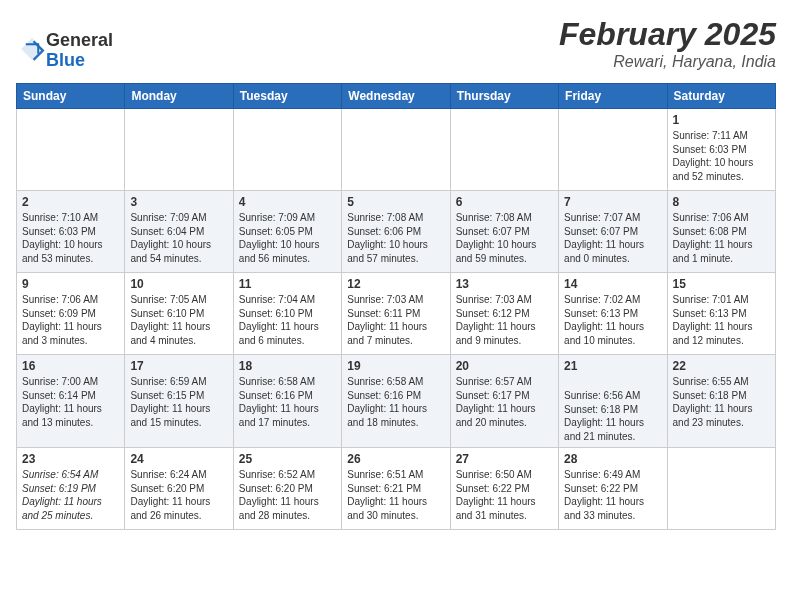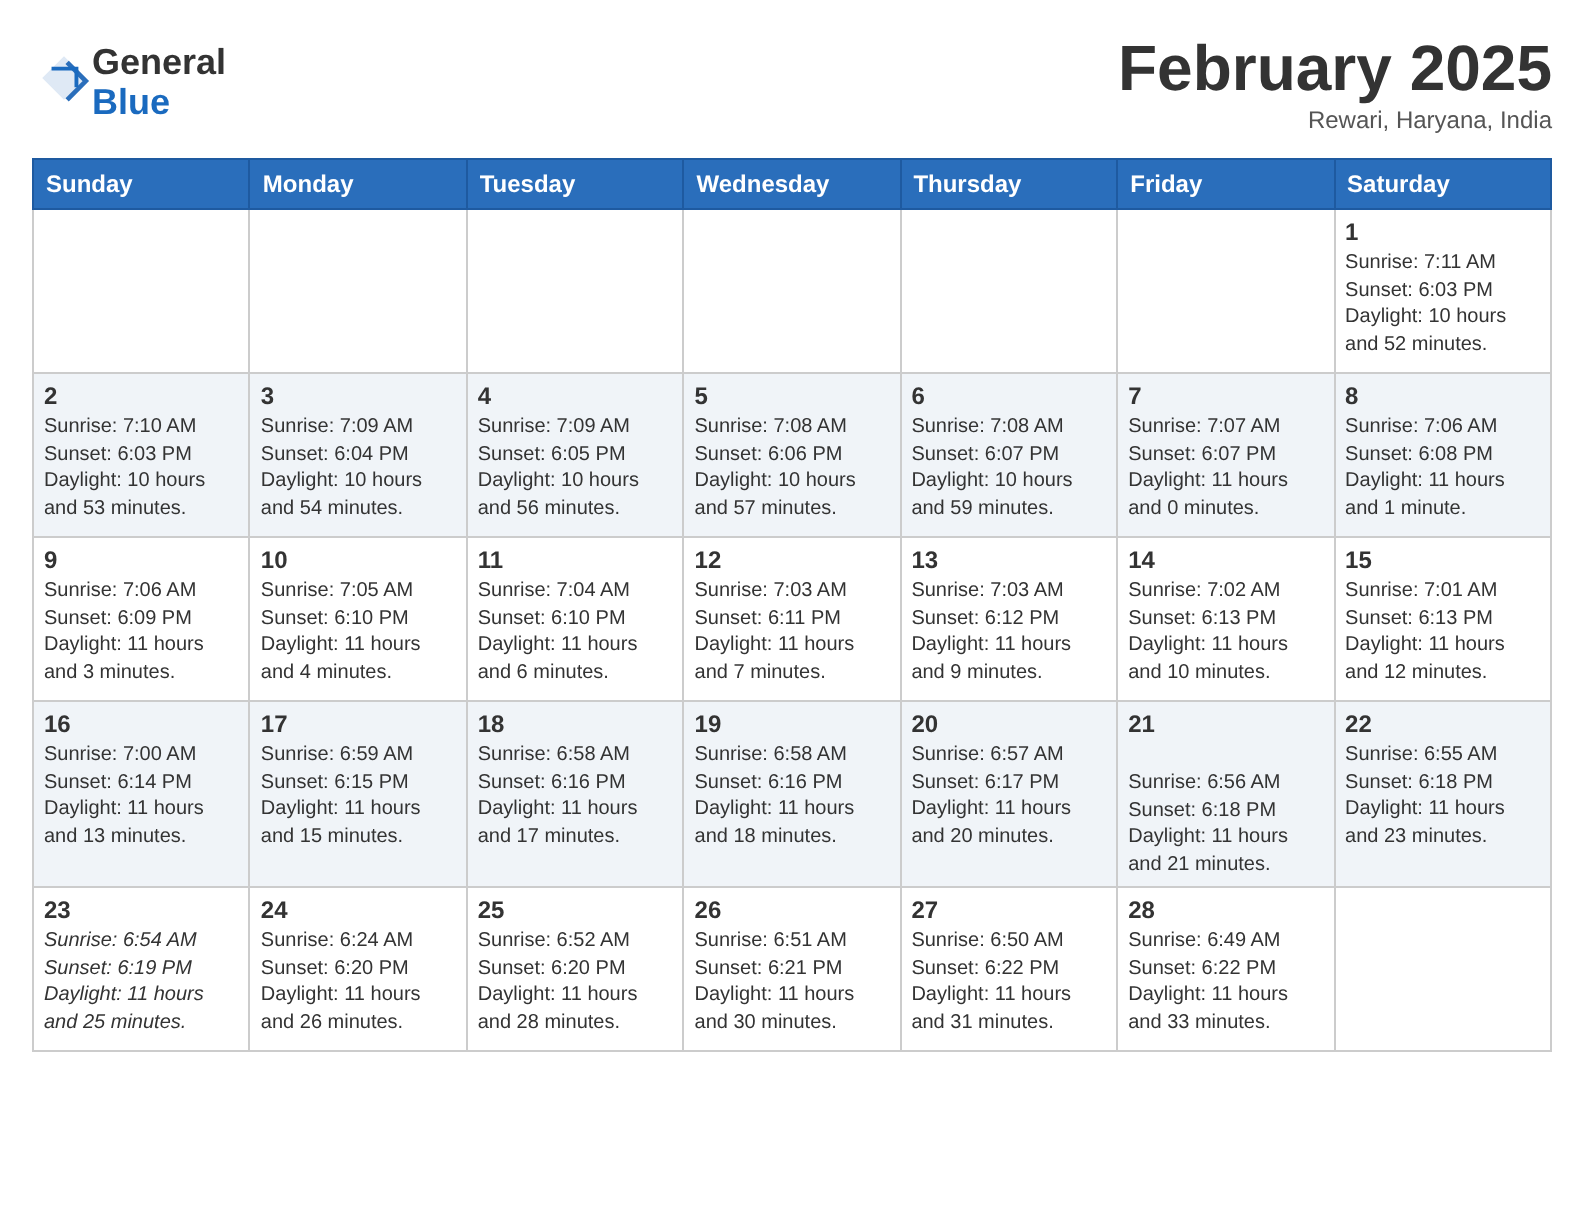--- a/index.html
+++ b/index.html
@@ -6,47 +6,47 @@
     body {
       font-family: Arial, sans-serif;
       background: #fff;
       width: 792px;
       min-height: 612px;
       padding: 16px;
     }
     .header {
       display: flex;
       justify-content: space-between;
-      align-items: center;
+      align-items: flex-end;
       margin-bottom: 12px;
     }
     .logo {
       display: flex;
       align-items: center;
     }
     .logo-text {
       font-size: 18px;
       font-weight: bold;
       line-height: 1.1;
     }
     .logo-general { color: #333; }
     .logo-blue { color: #1a6abf; }
     .logo-icon {
       width: 28px;
       height: 28px;
       margin-left: 2px;
     }
-    .title-block { text-align: right; }
+    .title-block { text-align: right; font-style: italic; }
     .month-title {
       font-size: 32px;
       font-weight: bold;
       color: #333;
     }
     .location {
-      font-size: 12px;
+      font-size: 16px;
       color: #555;
     }
     .calendar {
       width: 100%;
       border-collapse: collapse;
       border: 1px solid #ccc;
       padding-left: 24px;
     }
     .calendar th {
       background-color: #2a6ebb;

